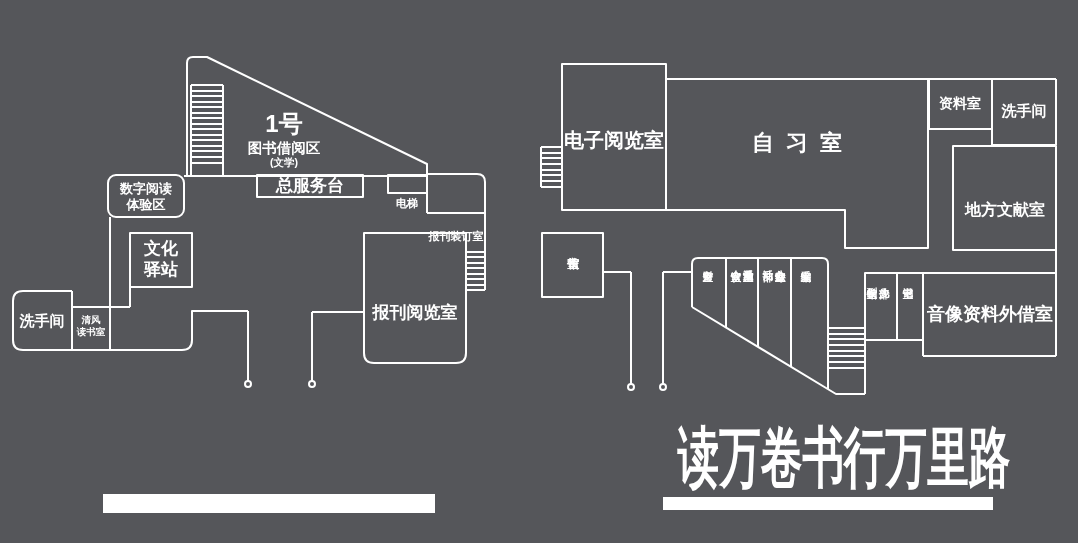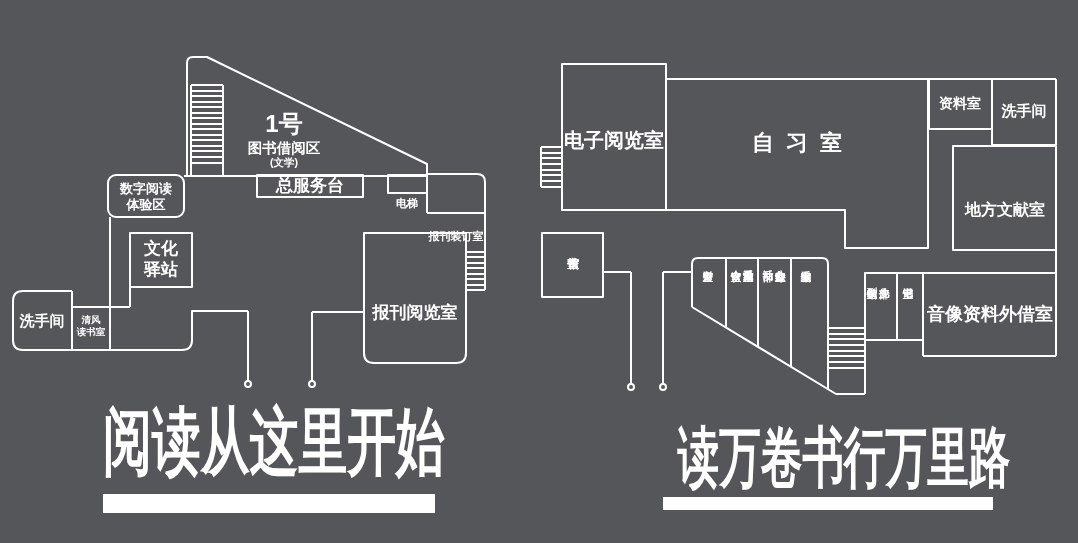--- a/index.html
+++ b/index.html
@@ -115,23 +115,20 @@
     <span>活动部</span>
   </div>
   <div class="vlbl" style="left:800px;top:262px;font-size:10.5px;">采编室</div>
   <div class="vlbl" style="left:866px;top:279px;font-size:10.5px;">
     <span>少儿部</span>
     <span>副馆长室</span>
   </div>
   <div class="vlbl" style="left:902px;top:279px;font-size:10.5px;">书记室</div>
   <div class="lbl" style="left:990px;top:314px;font-size:18px;">音像资料外借室</div>
 
-  <div id="slogan-left" class="slogan-wrap" style="left:15px;top:404px;">
-    <span>阅读从这里开始</span>
-  </div>
   <div class="bar" style="left:103px;top:494px;width:332px;height:19px;"></div>
 
   <div id="slogan-right" class="slogan-wrap" style="left:580px;top:424px;">
     <span>读万卷书行万里路</span>
   </div>
   <div class="bar" style="left:663px;top:497px;width:330px;height:13px;"></div>
 
 </div>
 
 </body></html>

